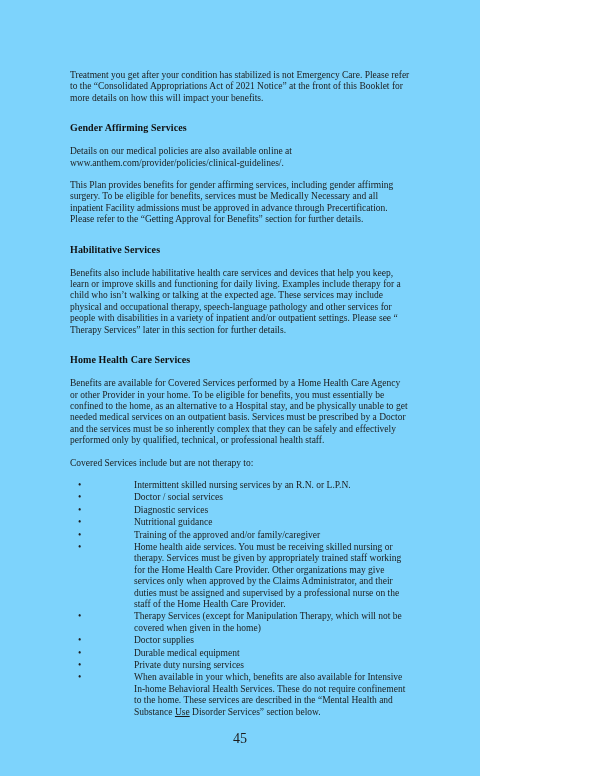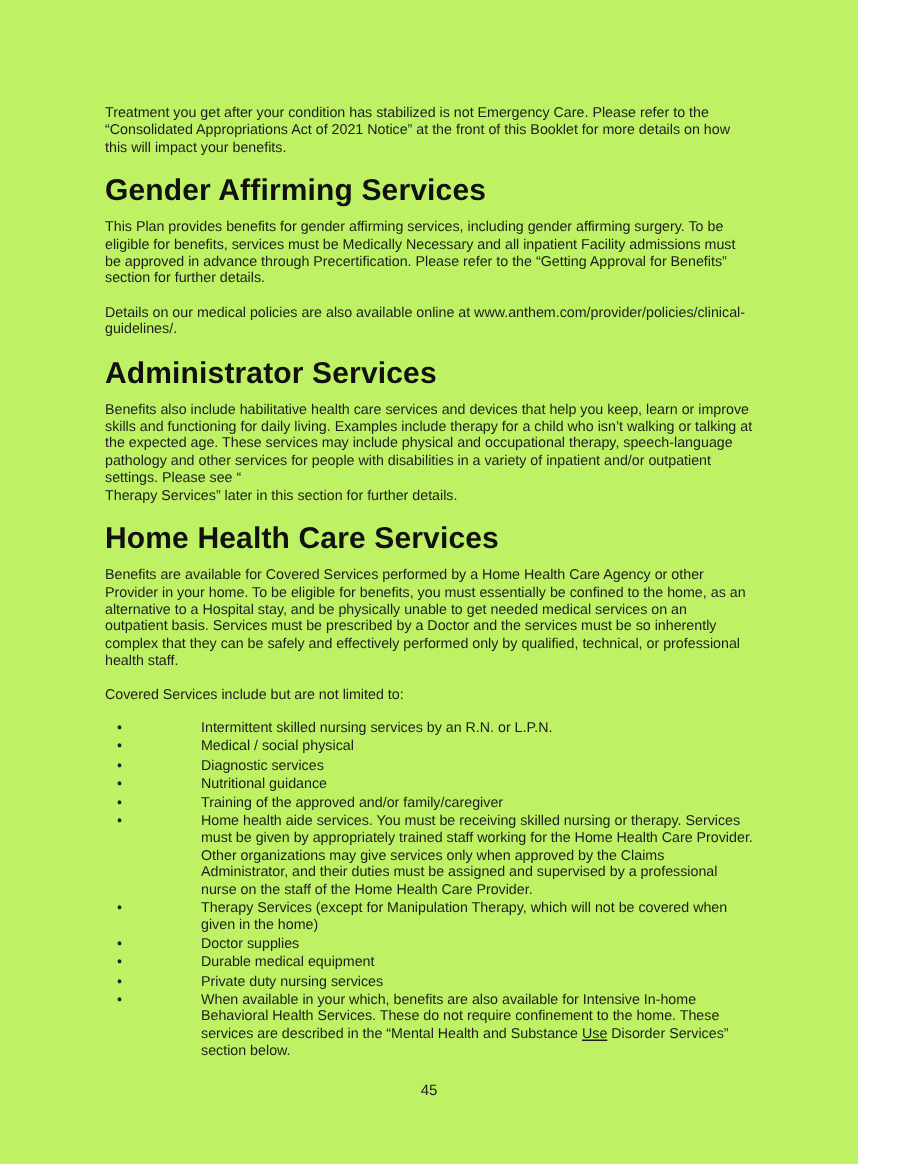--- a/index.html
+++ b/index.html
@@ -7,35 +7,35 @@
     padding: 0;
     background: #ffffff;
   }
   body {
     width: 600px;
     height: 776px;
     overflow: hidden;
   }
   .page {
     box-sizing: border-box;
-    width: 572px;
+    width: 480px;
     height: 776px;
     padding: 70px 70px 20px 70px;
-    font-family: Liberation Sans, sans-serif;
+    font-family: Liberation Serif, serif;
     font-size: 9.5px;
     line-height: 11.4px;
     color: #1c1c1c;
-    background: #bef264;
+    background: #7dd3fc;
   }
   p.body-text {
     margin: 0 0 11px 0;
     white-space: pre-line;
   }
   h2.section-heading {
-    font-size: 20px;
+    font-size: 10px;
     line-height: 17px;
     font-weight: bold;
     color: #111111;
     margin: 15px 0 10px 0;
     letter-spacing: 0.1px;
   }
   .bullet-list {
     margin: 0 0 11px 0;
   }
   .bullet-row {
@@ -55,51 +55,51 @@
     flex: 1 1 auto;
     white-space: pre-line;
     padding-left: 44px;
   }
   .u-word {
     text-decoration: underline;
   }
   .page-number {
     text-align: center;
     margin-top: 15px;
-    font-size: 10px;
+    font-size: 14px;
     color: #1c1c1c;
   }
 </style>
 </head>
 <body>
 
 <div class="page">
 
   <p class="body-text">Treatment you get after your condition has stabilized is not Emergency Care. Please refer to the “Consolidated Appropriations Act of 2021 Notice” at the front of this Booklet for more details on how this will impact your benefits.</p>
 
   <h2 class="section-heading">Gender Affirming Services</h2>
+  <p class="body-text">Details on our medical policies are also available online at www.anthem.com/provider/policies/clinical-guidelines/.</p>
   <p class="body-text">This Plan provides benefits for gender affirming services, including gender affirming surgery. To be eligible for benefits, services must be Medically Necessary and all inpatient Facility admissions must be approved in advance through Precertification.  Please refer to the “Getting Approval for Benefits” section for further details.</p>
-  <p class="body-text">Details on our medical policies are also available online at www.anthem.com/provider/policies/clinical-guidelines/.</p>
 
-  <h2 class="section-heading">Administrator Services</h2>
+  <h2 class="section-heading">Habilitative Services</h2>
   <p class="body-text">Benefits also include habilitative health care services and devices that help you keep, learn or improve skills and functioning for daily living. Examples include therapy for a child who isn’t walking or talking at the expected age. These services may include physical and occupational therapy, speech-language pathology and other services for people with disabilities in a variety of inpatient and/or outpatient settings. Please see “
 Therapy Services” later in this section for further details.</p>
 
   <h2 class="section-heading">Home Health Care Services</h2>
   <p class="body-text">Benefits are available for Covered Services performed by a Home Health Care Agency or other Provider in your home.  To be eligible for benefits, you must essentially be confined to the home, as an alternative to a Hospital stay, and be physically unable to get needed medical services on an outpatient basis. Services must be prescribed by a Doctor and the services must be so inherently complex that they can be safely and effectively performed only by qualified, technical, or professional health staff.</p>
-  <p class="body-text">Covered Services include but are not limited to:</p>
+  <p class="body-text">Covered Services include but are not therapy to:</p>
 
   <div class="bullet-list">
     <div class="bullet-row">
       <span class="bullet-marker">•</span>
       <span class="bullet-text">Intermittent skilled nursing services by an R.N. or L.P.N.</span>
     </div>
     <div class="bullet-row">
       <span class="bullet-marker">•</span>
-      <span class="bullet-text">Medical / social physical</span>
+      <span class="bullet-text">Doctor / social services</span>
     </div>
     <div class="bullet-row">
       <span class="bullet-marker">•</span>
       <span class="bullet-text">Diagnostic services</span>
     </div>
     <div class="bullet-row">
       <span class="bullet-marker">•</span>
       <span class="bullet-text">Nutritional guidance</span>
     </div>
     <div class="bullet-row">

